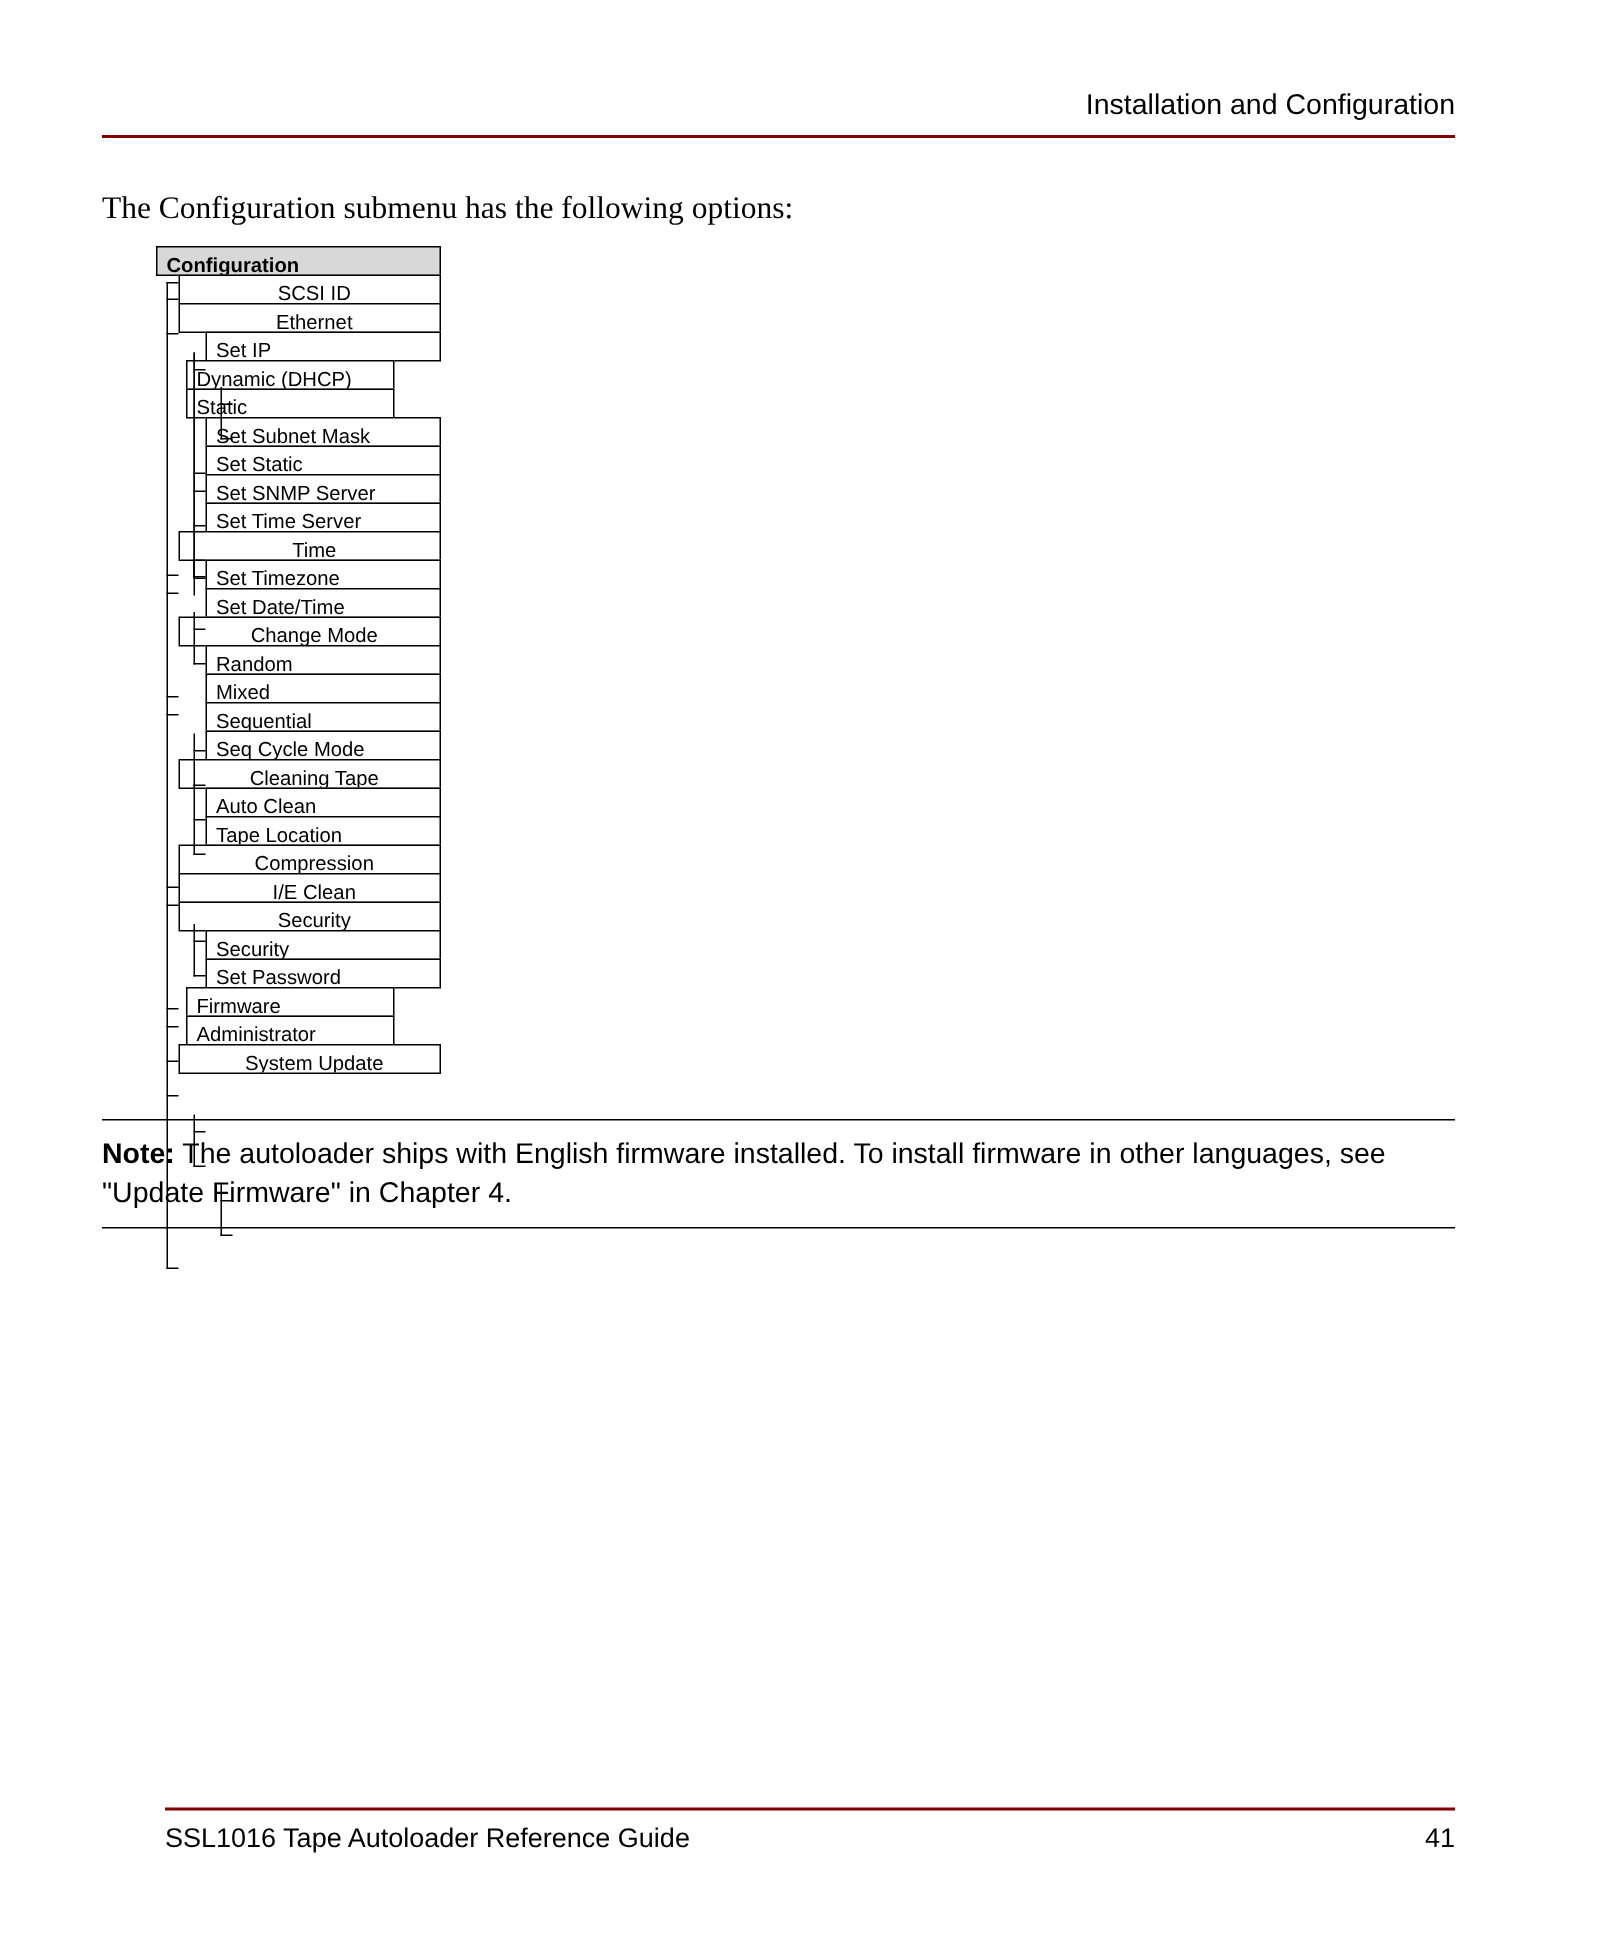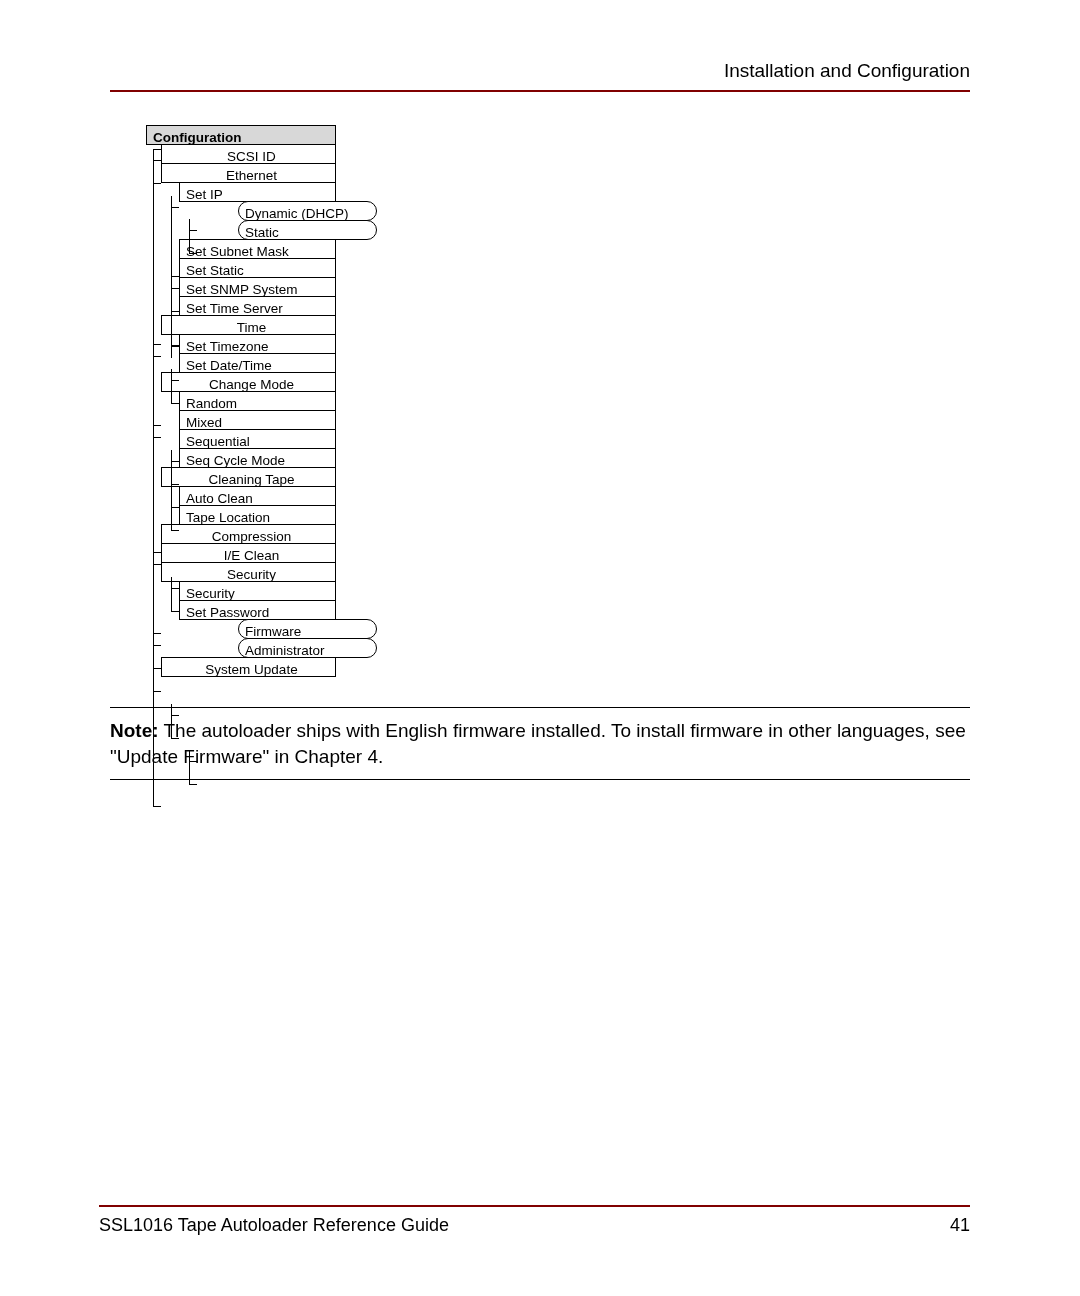--- a/index.html
+++ b/index.html
@@ -6,21 +6,21 @@
     margin: 0;
     padding: 0;
     background: #fff;
     font-family: "Times New Roman", Times, serif;
     color: #000;
     width: 1080px;
     height: 1296px;
     position: relative;
   }
   .page {
-    padding: 60px 110px 40px 110px;
+    padding: 60px 110px 40px 68px;
     box-sizing: border-box;
     height: 100%;
     position: relative;
   }
   .header-right {
     text-align: right;
     font-family: Arial, Helvetica, sans-serif;
     font-size: 19px;
     margin-bottom: 8px;
   }
@@ -52,21 +52,21 @@
     overflow: hidden;
   }
   .row.header {
     background: #d8d8d8;
     font-weight: bold;
     width: 190px;
     margin-left: 20px;
   }
   .row.l1 { width: 175px; margin-left: 35px; text-align: center; }
   .row.l2 { width: 157px; margin-left: 53px; }
-  .row.l3 { width: 139px; margin-left: 112px; border-radius: 11px; }
+  .row.l3 { width: 139px; margin-left: 40px; }
   .conn {
     position: absolute;
     border-left: 1px solid #000;
     border-bottom: 1px solid #000;
     box-sizing: border-box;
   }
   .caption {
     font-family: Arial, Helvetica, sans-serif;
     font-weight: bold;
     font-size: 18px;
@@ -79,21 +79,21 @@
     margin: 30px 0 10px 0;
   }
   .note-text {
     font-family: Arial, Helvetica, sans-serif;
     font-size: 19px;
     line-height: 1.35;
   }
   .note-label { font-weight: bold; }
   .footer {
     position: absolute;
-    left: 99px;
+    left: 110px;
     right: 110px;
     bottom: 60px;
   }
   .hr-bot {
     border: none;
     border-top: 2px solid #800000;
     margin: 0 0 8px 0;
   }
   .footer-row {
     display: flex;
@@ -102,31 +102,32 @@
     font-size: 18px;
   }
 </style>
 </head>
 <body>
 
 <div class="page">
   <div class="header-right">Installation and Configuration</div>
   <hr class="hr-top">
 
+  <div class="intro">The Configuration submenu has the following options:</div>
 
   <div class="menu-wrap">
     <div class="row header">Configuration</div>
     <div class="row l1">SCSI ID</div>
     <div class="row l1">Ethernet</div>
     <div class="row l2">Set IP</div>
     <div class="row l3">Dynamic (DHCP)</div>
     <div class="row l3">Static</div>
     <div class="row l2">Set Subnet Mask</div>
     <div class="row l2">Set Static</div>
-    <div class="row l2">Set SNMP System</div>
+    <div class="row l2">Set SNMP Server</div>
     <div class="row l2">Set Time Server</div>
     <div class="row l1">Time</div>
     <div class="row l2">Set Timezone</div>
     <div class="row l2">Set Date/Time</div>
     <div class="row l1">Change Mode</div>
     <div class="row l2">Random</div>
     <div class="row l2">Mixed</div>
     <div class="row l2">Sequential</div>
     <div class="row l2">Seq Cycle Mode</div>
     <div class="row l1">Cleaning Tape</div>

